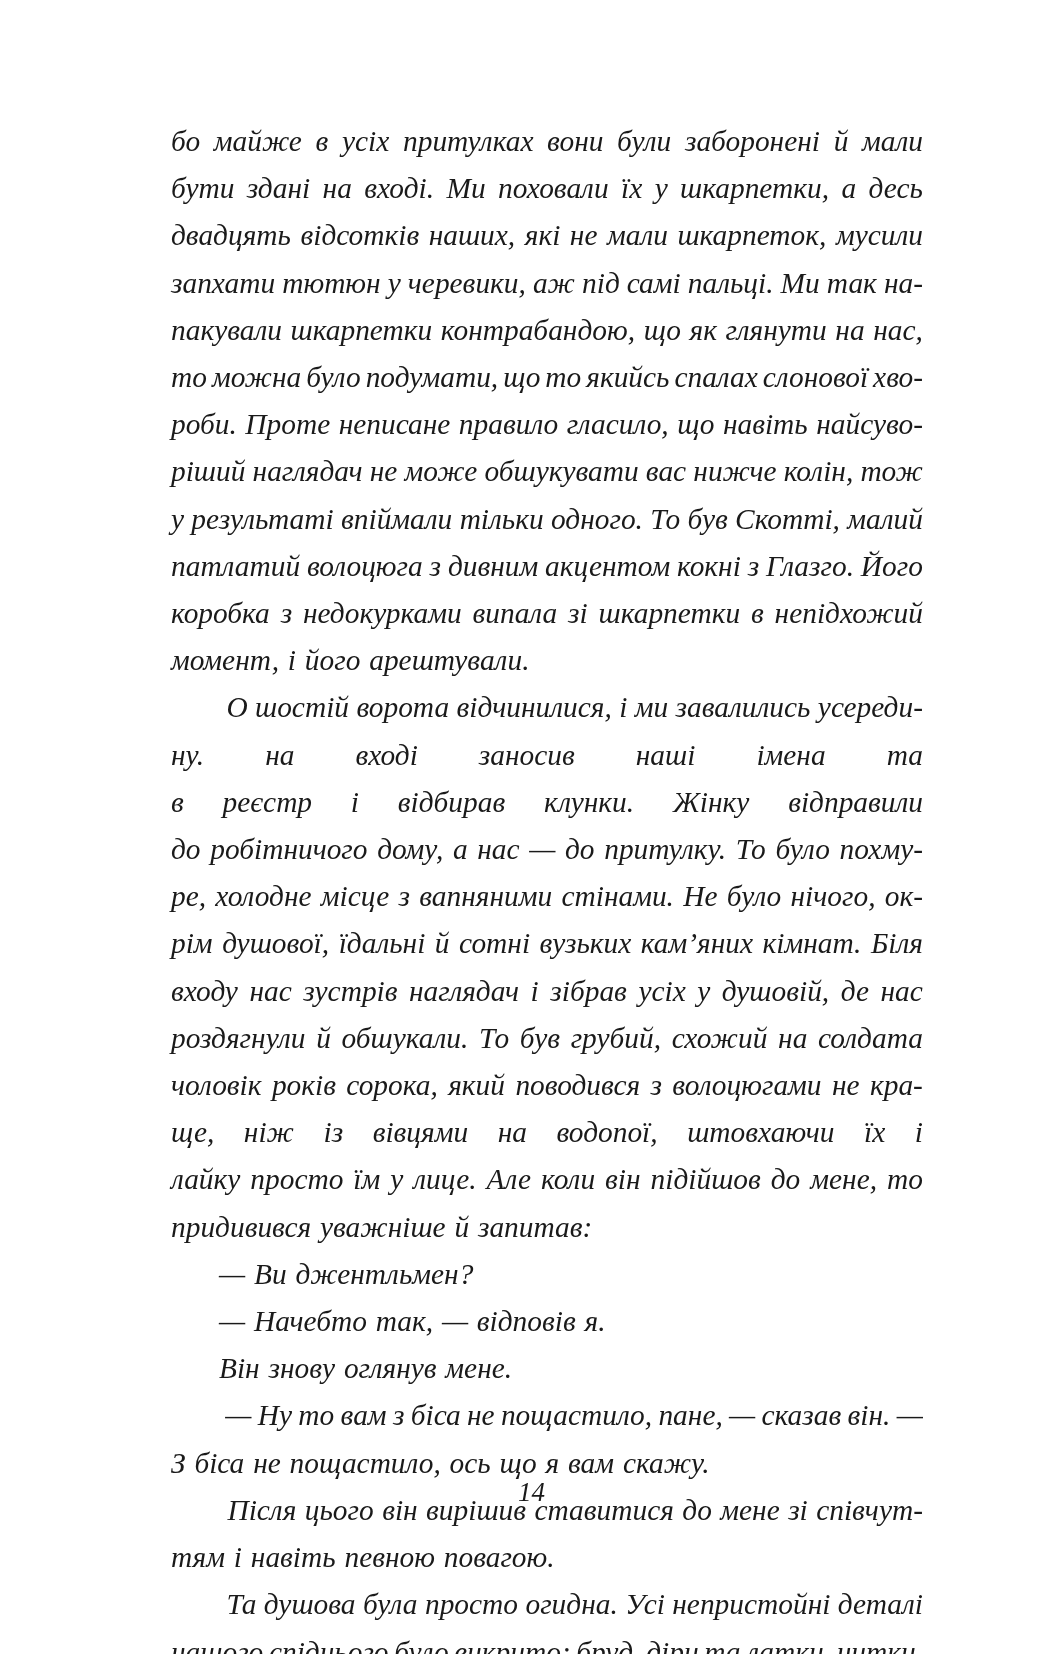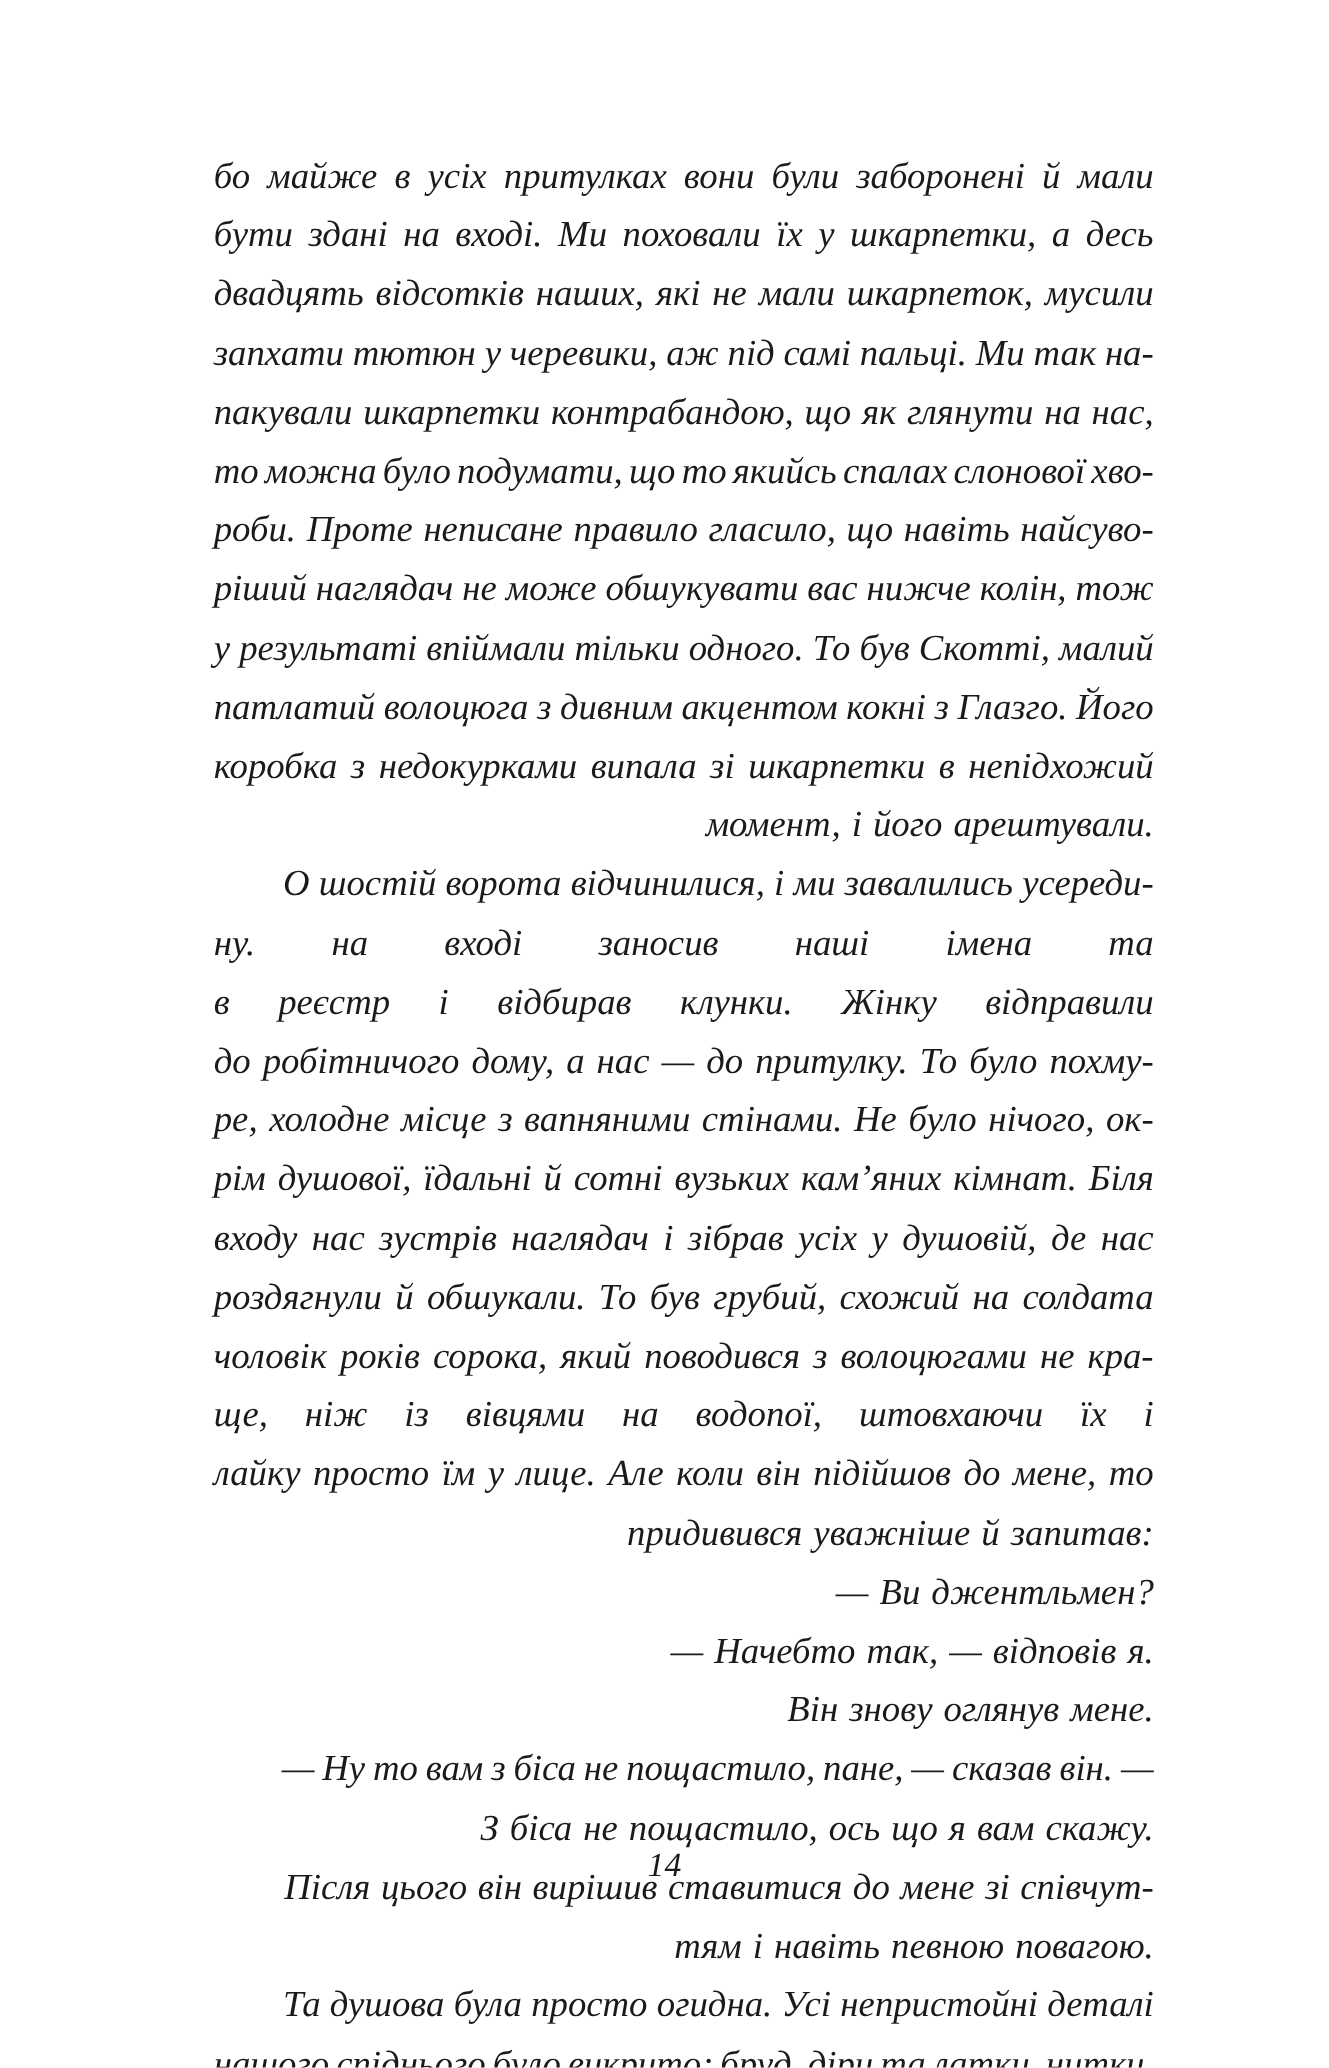--- a/index.html
+++ b/index.html
@@ -42,21 +42,21 @@
     font-style: italic;
   }
   .line > .w {
     display: inline-block;
   }
   
   .line.just {
     justify-content: space-between;
   }
   .line.last {
-    justify-content: flex-end;
+    justify-content: flex-start;
   }
   .line.last > .w + .w {
     margin-left: 0.30em;
   }
 
   .indent {
     display: inline-block;
     width: 48px;
     flex: 0 0 auto;
   }

